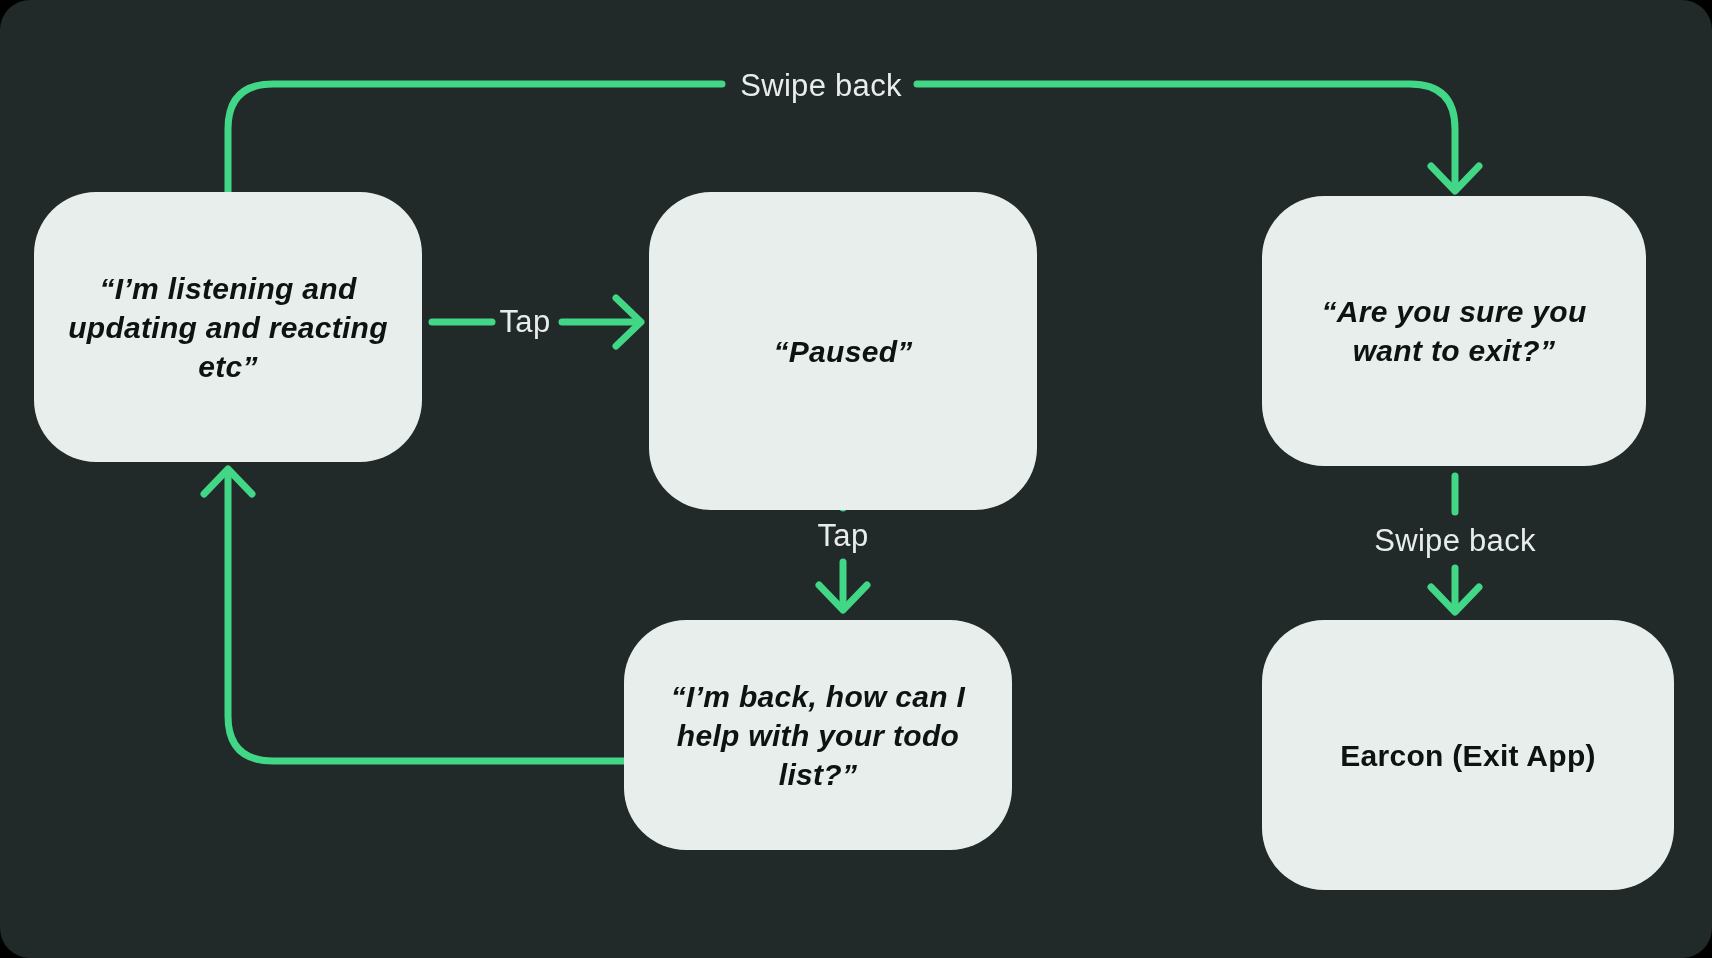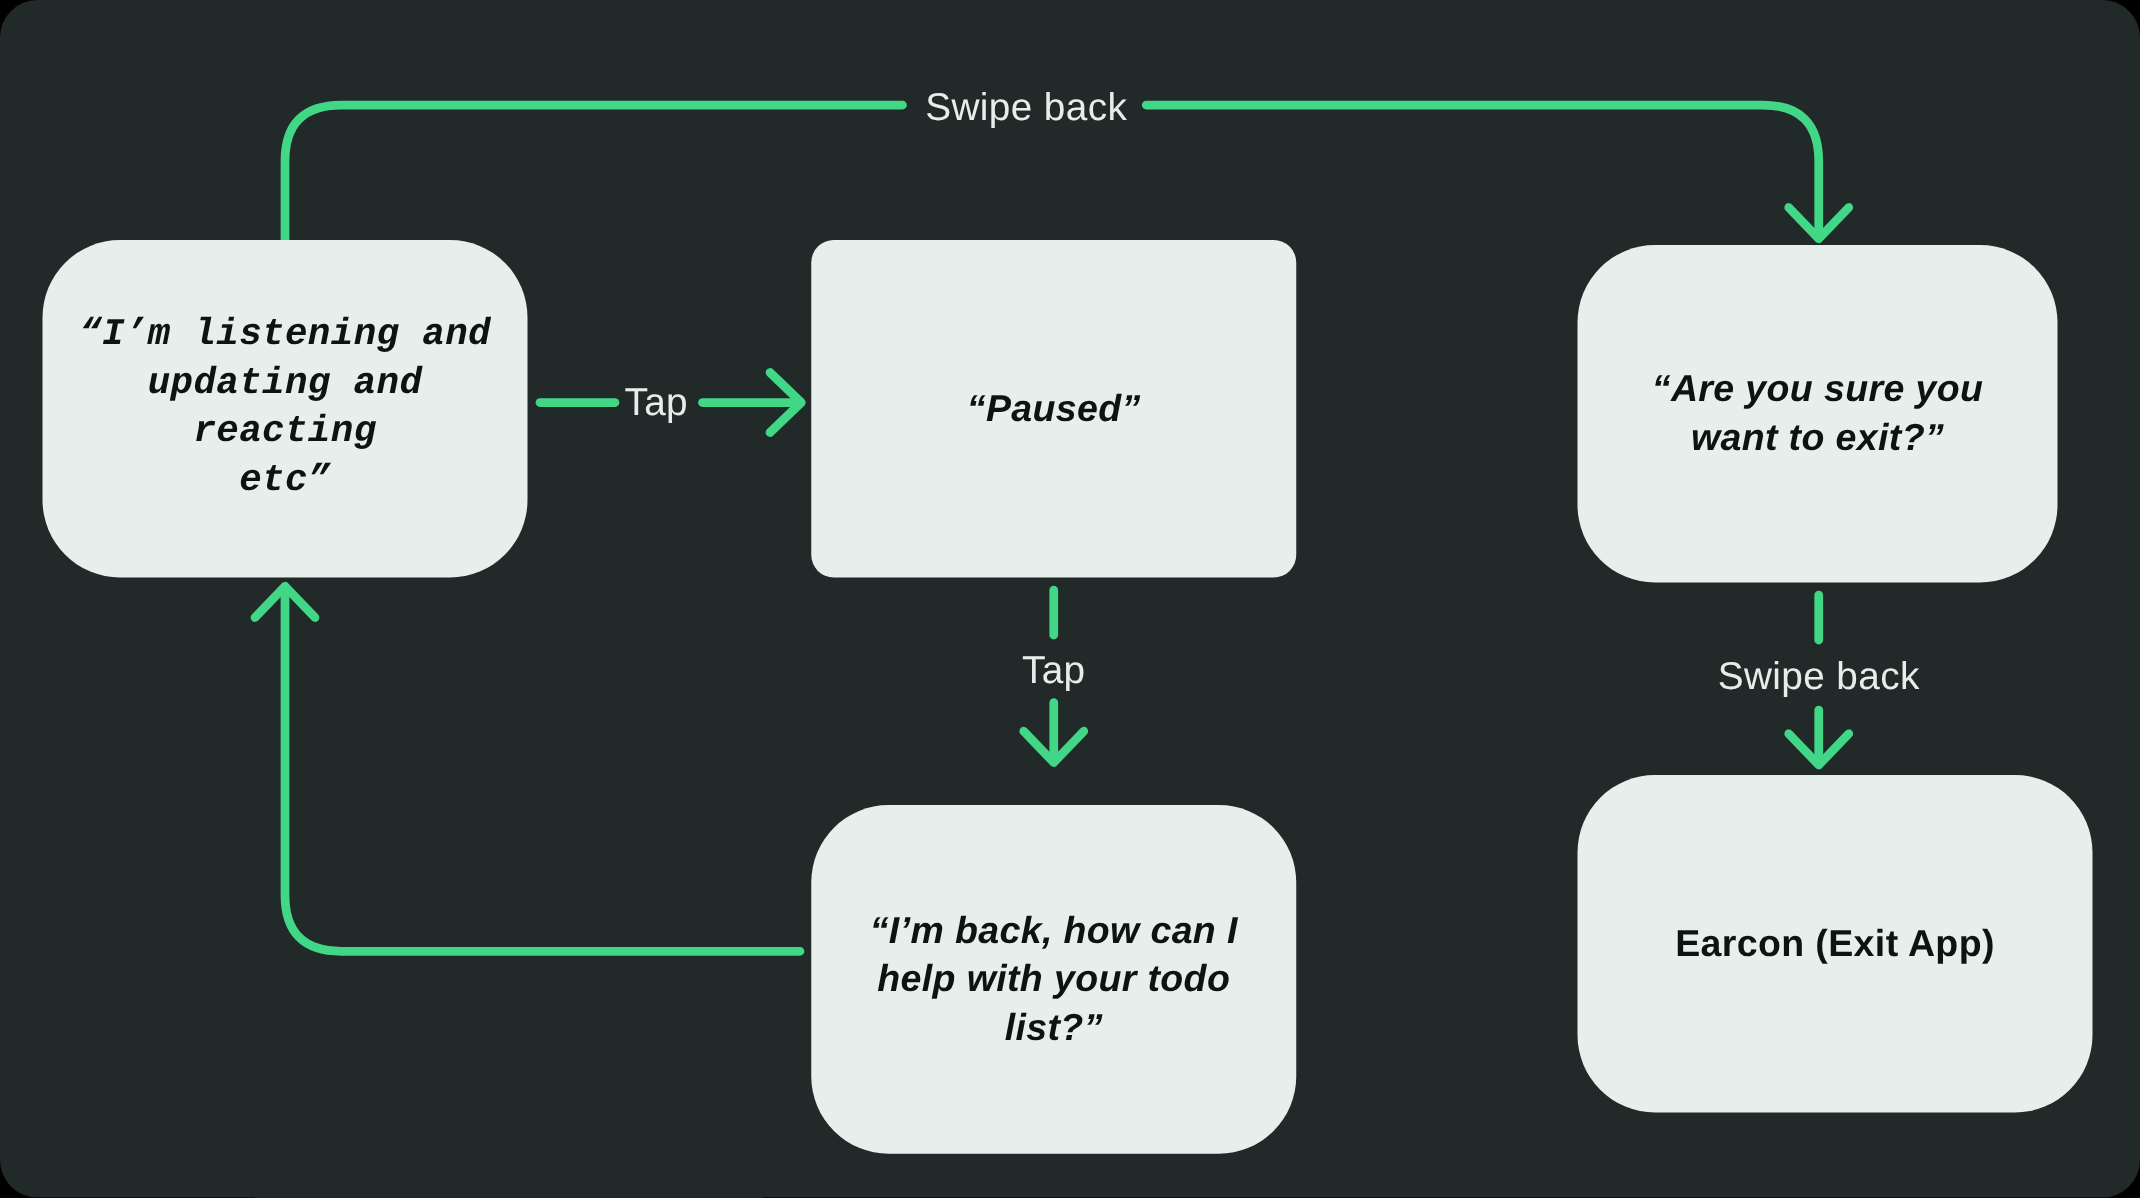--- a/index.html
+++ b/index.html
@@ -27,25 +27,25 @@
     font-style:italic;font-weight:700;font-size:30px;line-height:1.3;
     color:var(--node-text);text-align:center;white-space:pre-line;letter-spacing:.3px;
   }
   .node-label.upright{font-style:normal;}
   .edge-label{
     position:absolute;transform:translate(-50%,-50%);
     font-weight:400;font-size:31px;color:var(--edge-label);white-space:nowrap;letter-spacing:.3px;
   }
   
   .node-listening{left:34px;top:192px;width:388px;height:270px;}
-  .node-paused{left:649px;top:192px;width:388px;height:270px;border-radius:18px;}
+  .node-paused{left:649px;top:192px;width:388px;height:318px;}
   .node-confirm{left:1262px;top:196px;width:384px;height:270px;}
-  .node-back{left:649px;top:620px;width:388px;height:279px;margin-top:24px;}
+  .node-back{left:624px;top:620px;width:388px;height:230px;}
   .node-earcon{left:1262px;top:620px;width:412px;height:270px;}
-  .node-listening .node-label{max-width:336px;font-family:Liberation Mono, monospace;}
+  .node-listening .node-label{max-width:336px;}
   .node-confirm .node-label{max-width:310px;}
   .node-back .node-label{max-width:330px;}
 </style>
 </head>
 <body>
 
 <div class="stage">
   <div class="panel">
 
     <svg class="connector-layer" viewBox="0 0 1712 958" xmlns="http://www.w3.org/2000/svg">

